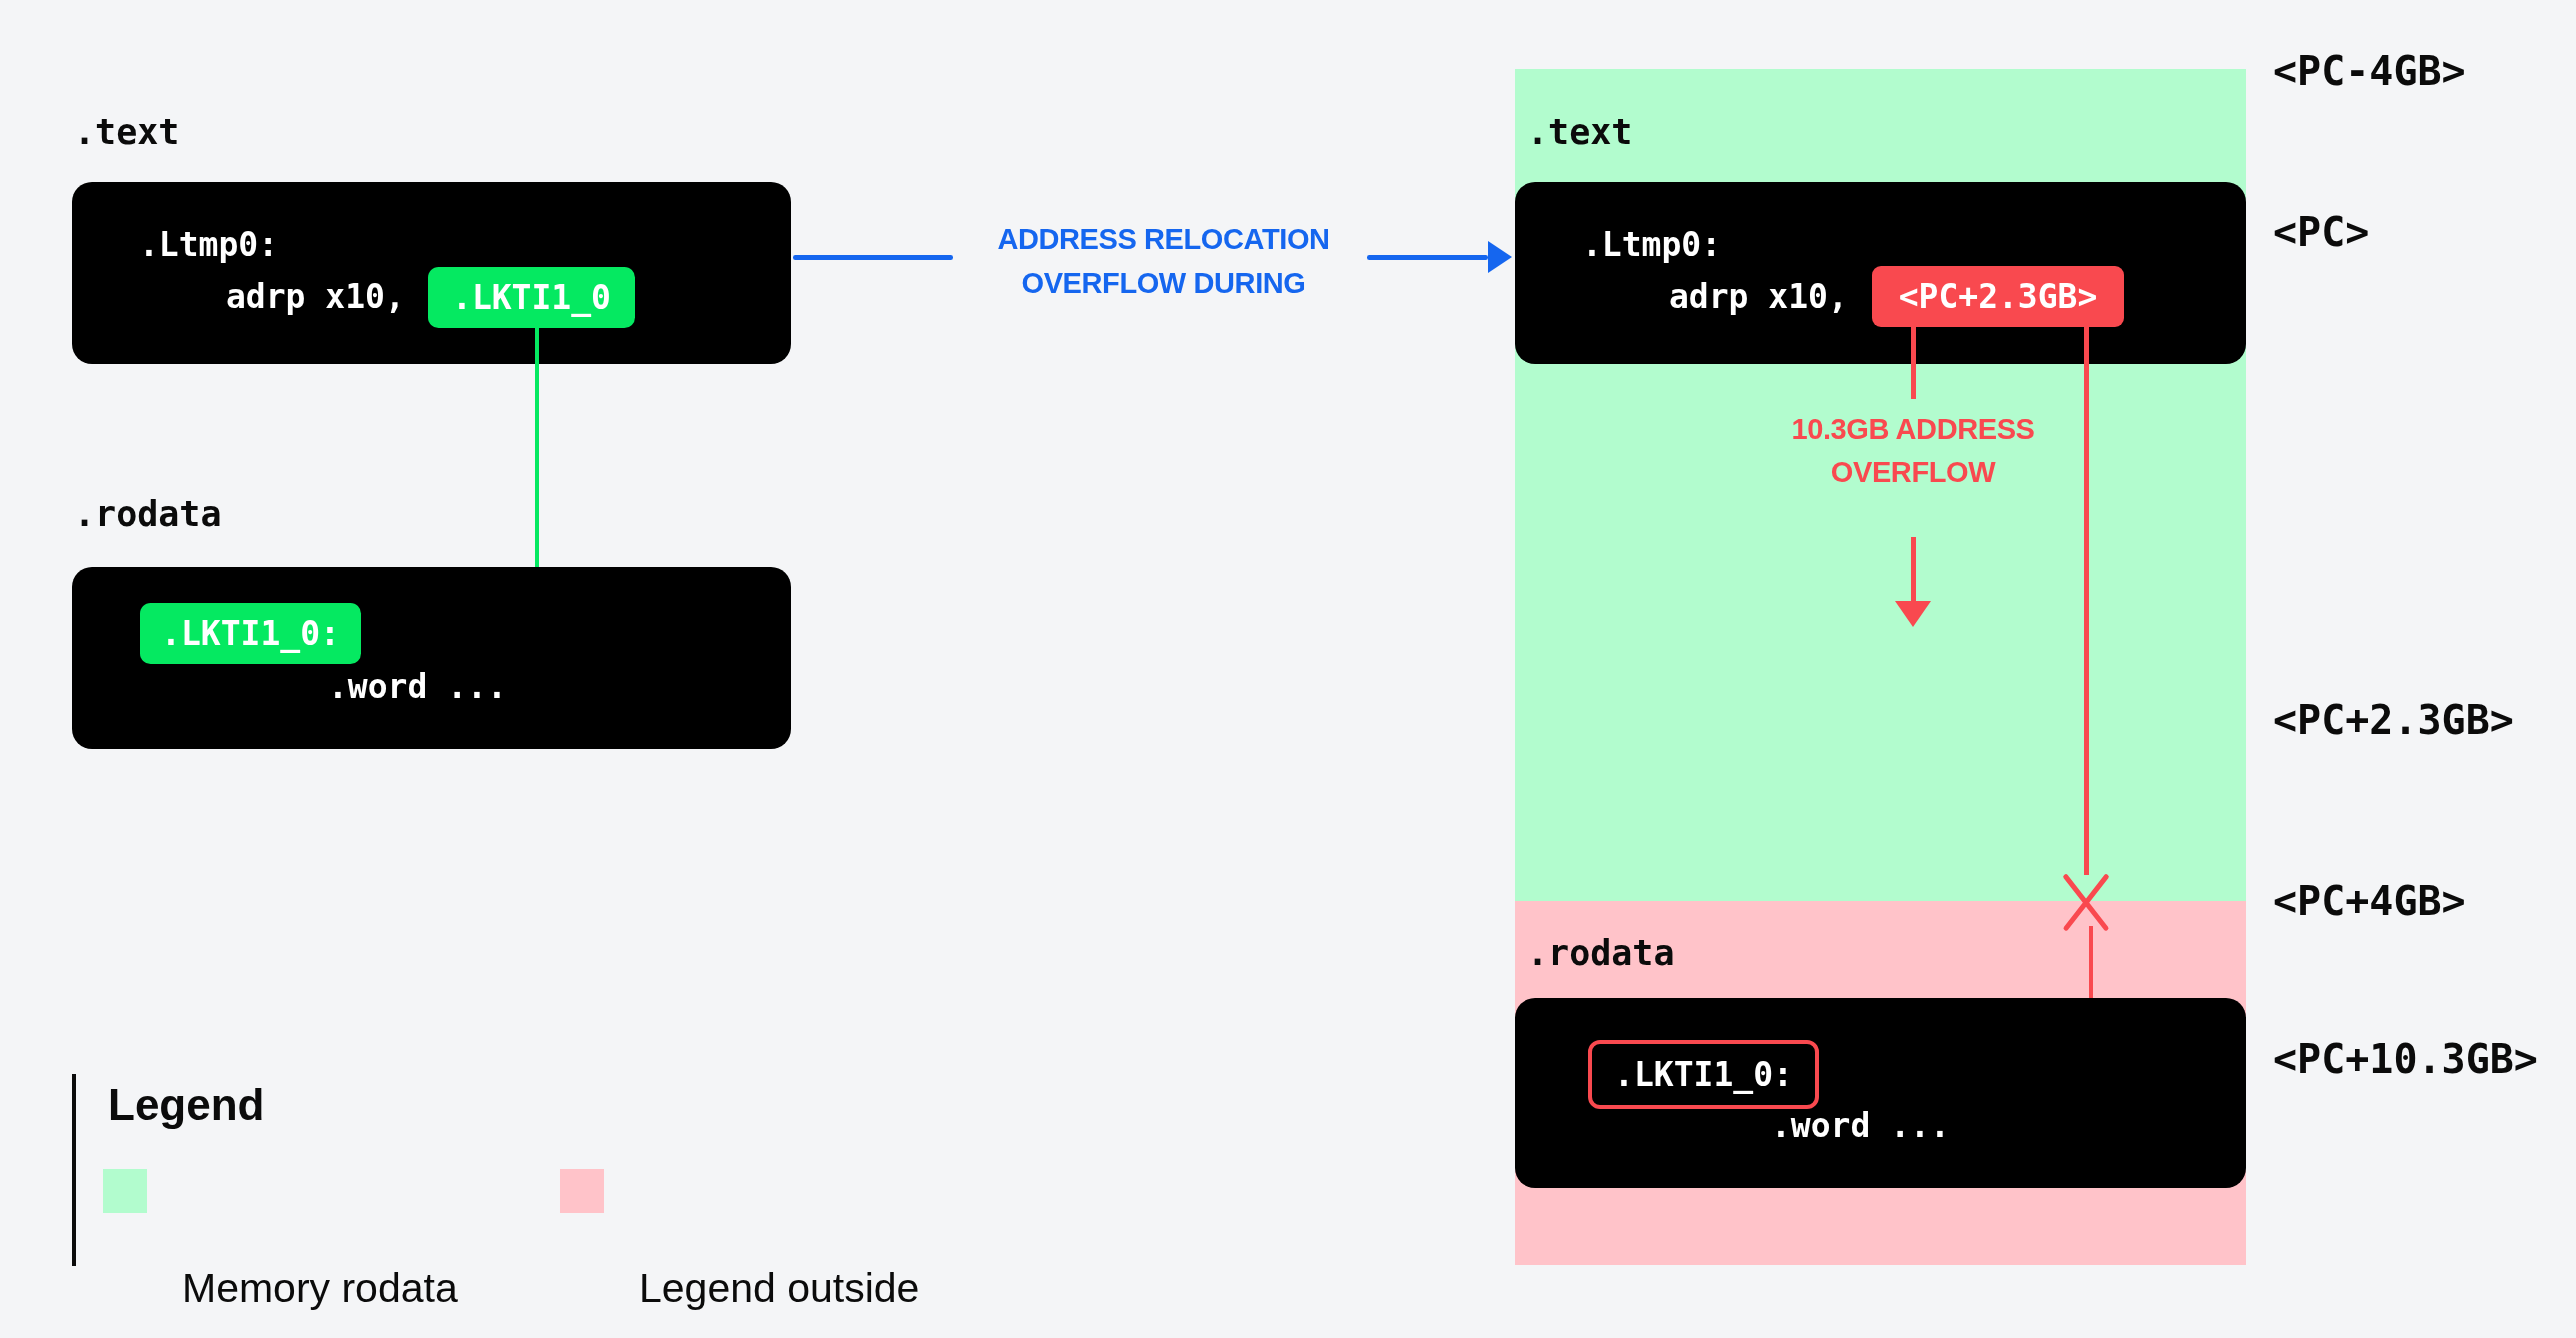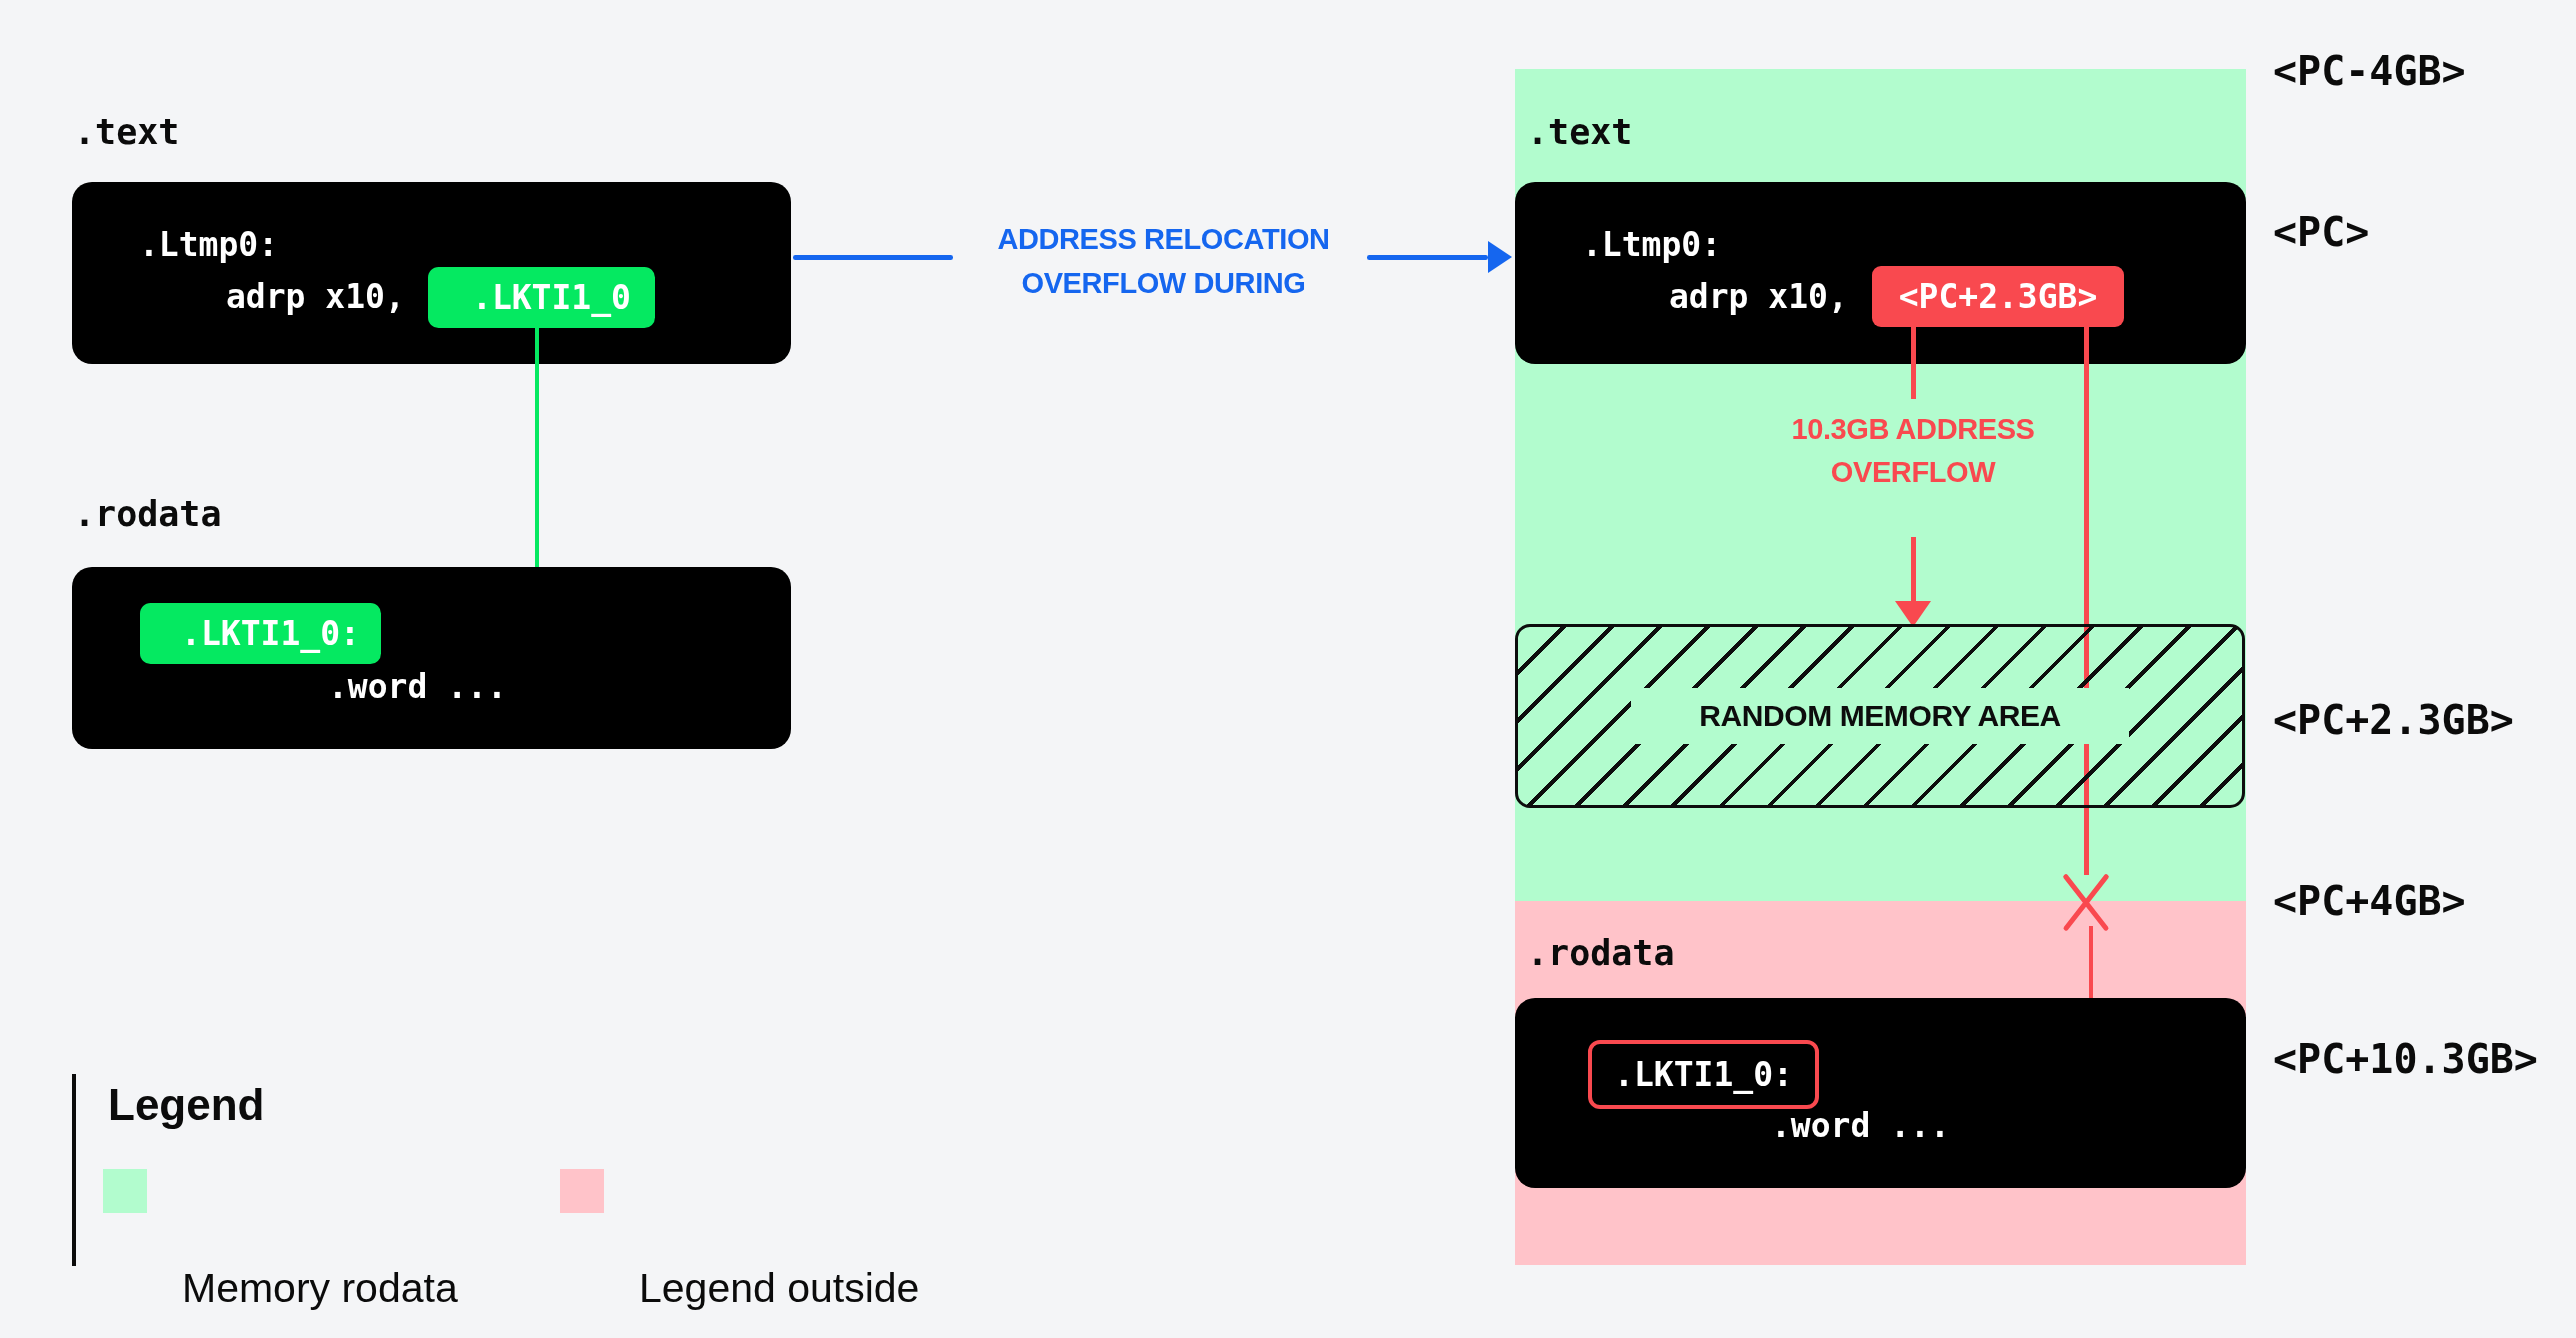--- a/index.html
+++ b/index.html
@@ -6,21 +6,21 @@
   body{background:#F4F5F7;}
   #canvas{position:relative;width:2576px;height:1338px;background:var(--background,#F4F5F7);overflow:hidden;
           font-family:"Liberation Sans",sans-serif;}
   .abs{position:absolute;}
   .mono{font-family:"DejaVu Sans Mono",monospace;font-weight:700;}
   .sec-label{font-size:35px;line-height:38px;color:var(--ink,#0B0B0B);white-space:pre;}
   .code-box{position:absolute;background:var(--panel,#000);border-radius:20px;margin-top:13px;}
   .code-text{position:absolute;color:var(--white,#fff);font-size:33px;line-height:36px;white-space:pre;}
   .badge{position:absolute;display:flex;align-items:center;justify-content:center;border-radius:10.6px;
          color:var(--white,#fff);font-size:33px;white-space:pre;}
-  .badge-green{background:var(--bright-green,#05E961);padding-left:20px;}
+  .badge-green{background:var(--bright-green,#05E961);}
   .badge-red{background:var(--red,#F9494F);}
   .badge-outline{background:transparent;border:4.6px solid var(--red,#F9494F);border-radius:12px;}
   .addr-label{font-size:40px;line-height:40px;color:var(--ink,#0B0B0B);white-space:pre;}
   .caption{font-weight:700;font-size:29px;line-height:44px;text-align:center;letter-spacing:-0.4px;}
   .caption-blue{color:var(--blue,#1566EF);}
   .caption-red{color:var(--red,#F9494F);line-height:43px;}
   .line-blue{background:var(--blue,#1566EF);}
   .line-red{background:var(--red,#F9494F);}
   .elbow-green{border-right:4.6px solid var(--bright-green,#05E961);border-bottom:4.6px solid var(--bright-green,#05E961);
                border-bottom-right-radius:26px;}
@@ -83,23 +83,20 @@
   <div class="abs line-red" style="left:2084px;top:314px;width:4.6px;height:561px"></div>
 
   <div class="abs caption caption-red" style="left:1685px;top:408px;width:456px">
     <div>10.3GB ADDRESS</div>
     <div>OVERFLOW</div>
   </div>
 
   <div class="abs line-red" style="left:1911px;top:537px;width:4.6px;height:64px"></div>
   <div class="abs tri" style="left:1895px;top:601px;border-left:18px solid transparent;border-right:18px solid transparent;border-top:26px solid var(--red,#F9494F)"></div>
 
-  <div class="hatch-box" style="left:1515px;top:624px;width:724px;height:178px">
-    <span class="hatch-label">RANDOM MEMORY AREA</span>
-  </div>
 
   <div class="xmark" style="left:2051px;top:867px">
     <div class="bar" style="transform:rotate(52deg)"></div>
     <div class="bar" style="transform:rotate(-52deg)"></div>
   </div>
 
   <div class="abs elbow-red" style="left:1845px;top:926px;width:244px;height:136px"></div>
   <div class="abs tri" style="left:1817px;top:1040px;border-top:20px solid transparent;border-bottom:20px solid transparent;border-right:27px solid var(--red,#F9494F)"></div>
 
   <div class="abs mono sec-label" style="left:1527px;top:934px">.rodata</div>

